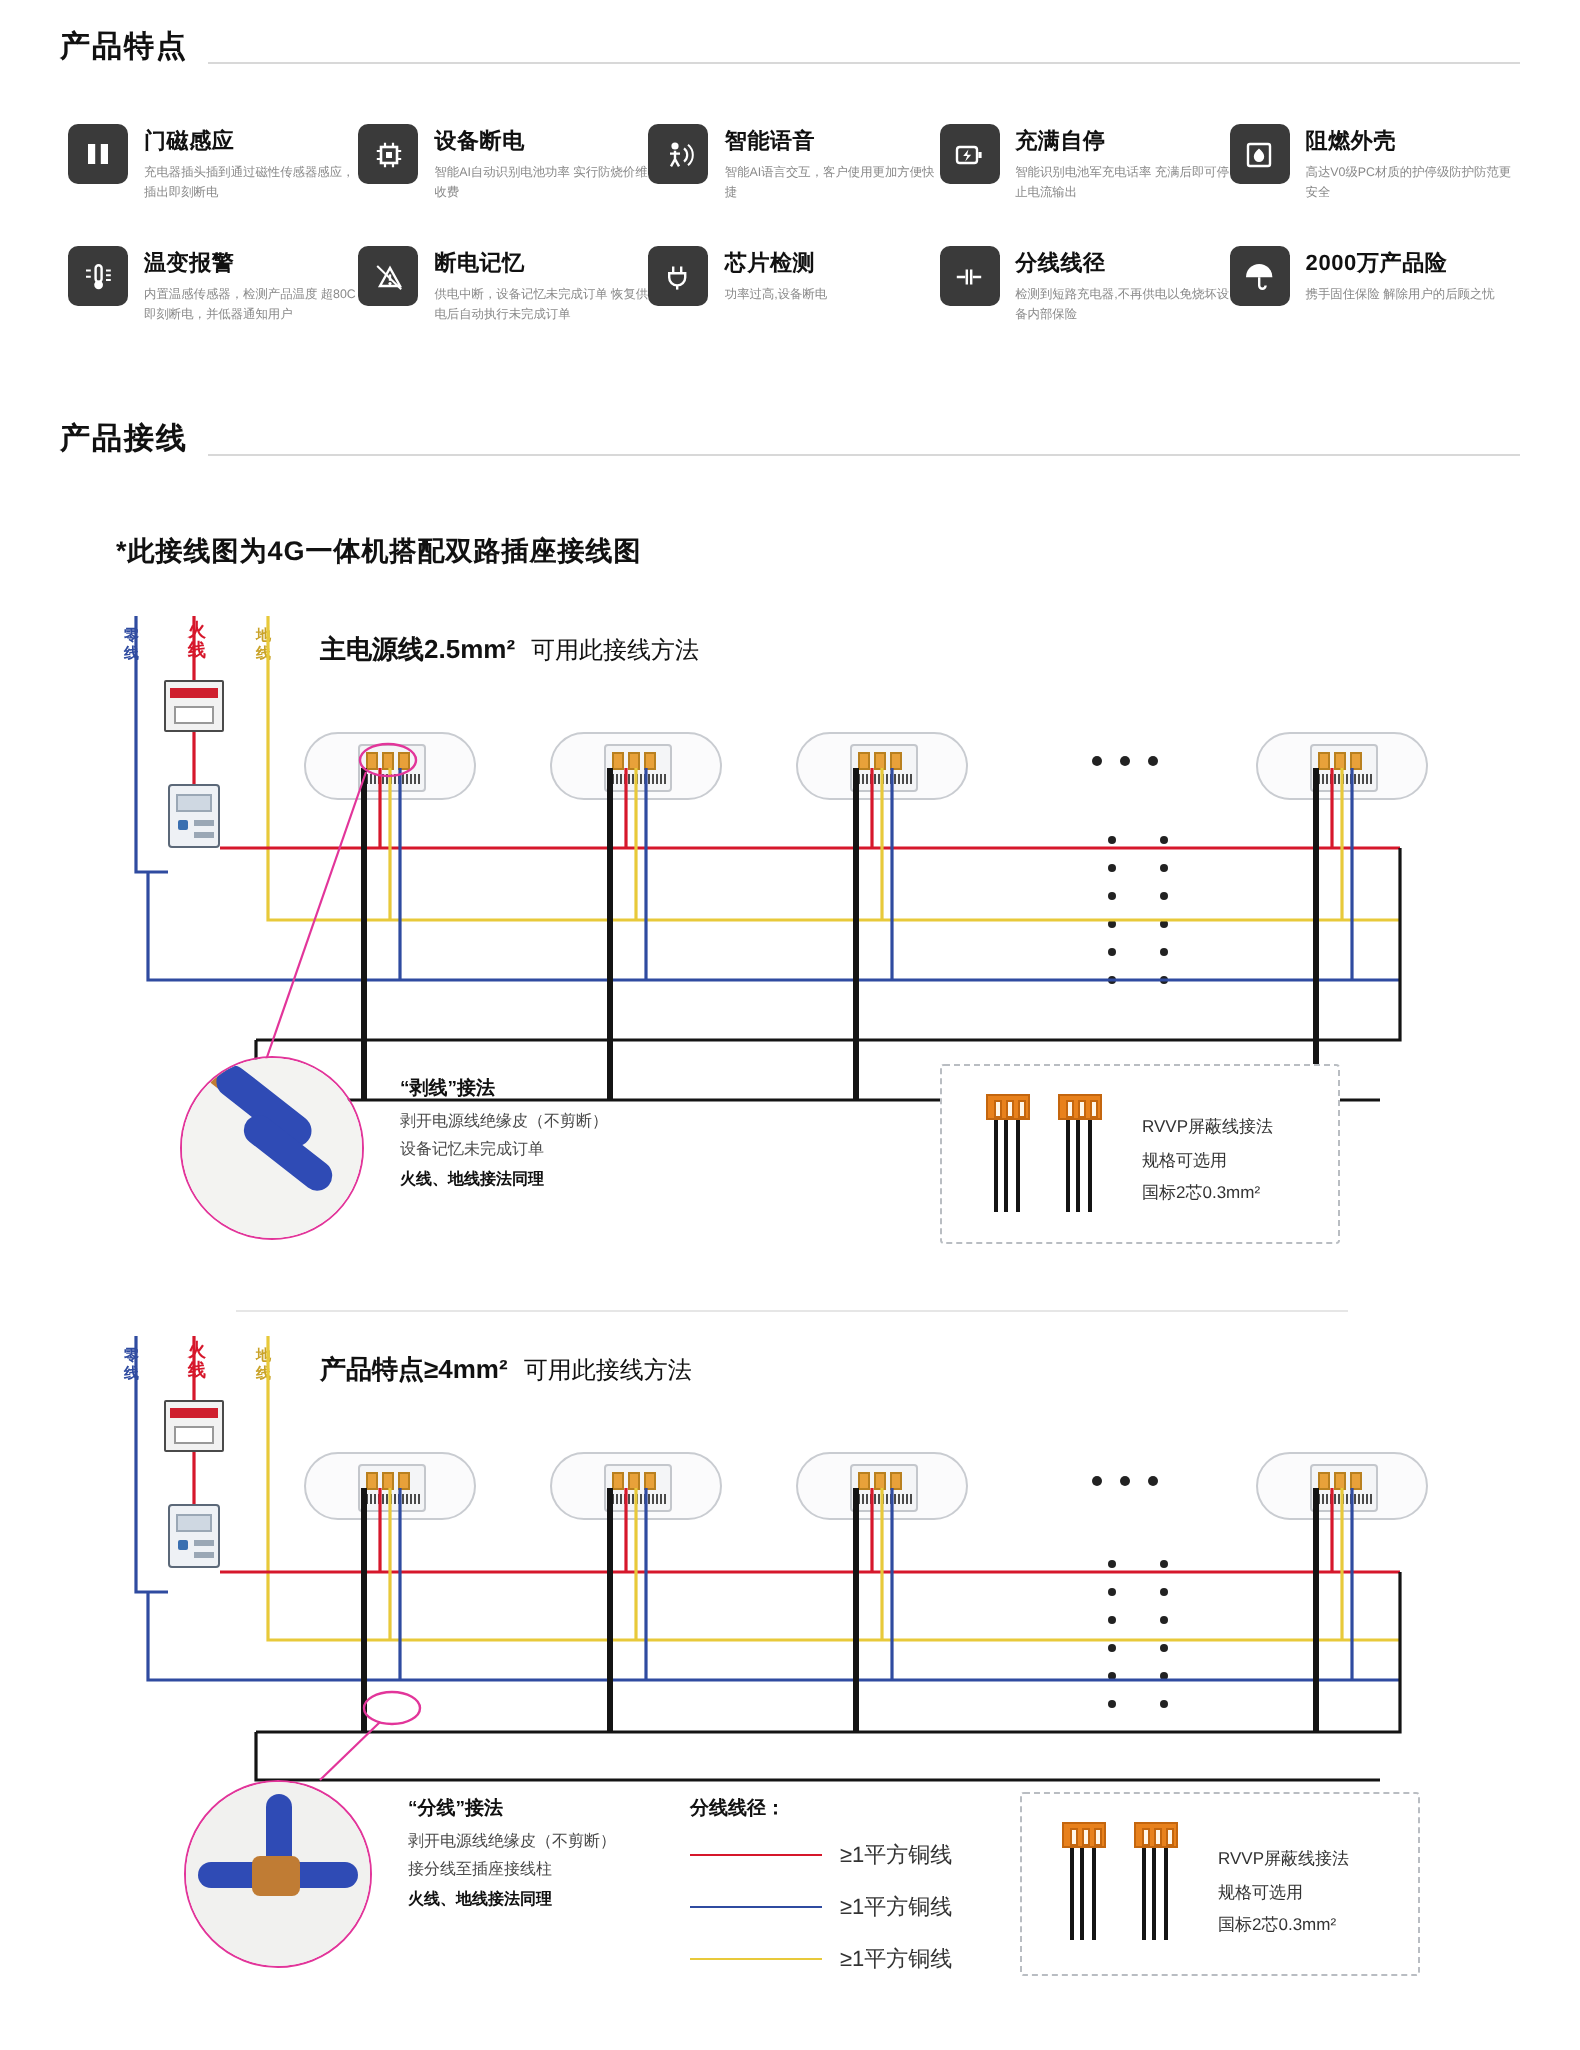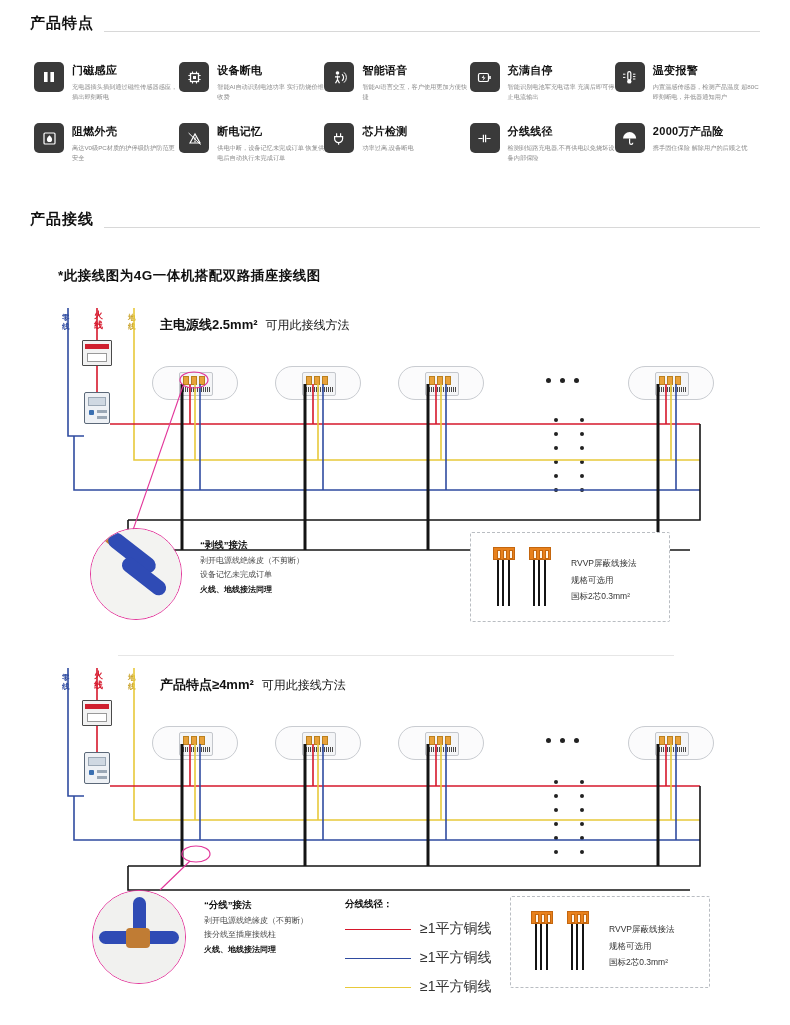--- a/index.html
+++ b/index.html
@@ -166,21 +166,21 @@
   .conn .head { width: 22px; height: 13px; background: #e8811c; border: 1px solid #c4660e; position: relative; }
   .conn .head i { position: absolute; top: 2px; width: 4px; height: 9px; background: #fff6e8; border: 1px solid #c4660e; }
   .conn .legs { position: relative; height: 46px; }
   .conn .legs span { position: absolute; top: 0; width: 2px; height: 100%; }
 
   
   .legend { position: absolute; font-size: 9px; color: #333; }
   .legend .ttl { font-weight: bold; font-size: 9.5px; color: #111; margin-bottom: 9px; }
   .legend .row { display: flex; align-items: center; gap: 9px; margin-bottom: 11px; }
   .legend .row .line { width: 66px; height: 0; border-top: 1.4px solid #000; }
-  .legend .row span { font-size: 14px; }
+  .legend .row span { font-size: 11px; }
 
   svg.wires { position: absolute; left: 0; top: 0; overflow: visible; }
 </style>
 </head>
 <body>
 
 <div class="page">
 
   <div class="section-head" style="top:14px">
     <div class="title">产品特点</div>
@@ -243,42 +243,42 @@
       </div>
       <div class="f-text">
         <div class="f-title">充满自停</div>
         <div class="f-desc">智能识别电池军充电话率 充满后即可停止电流输出</div>
       </div>
     </div>
 
     <div class="feature">
       <div class="f-icon">
         <svg width="17" height="17" viewBox="0 0 17 17">
+            <rect x="3" y="3" width="11" height="11" rx="1" fill="none" stroke="#fff" stroke-width="1.2"></rect>
+            <path d="M8.5 5.3c1.8 1.6 2.6 2.8 2.6 4.1a2.6 2.6 0 01-5.2 0c0-1.3.8-2.5 2.6-4.1z" fill="#fff"></path>
+          </svg>
+      </div>
+      <div class="f-text">
+        <div class="f-title">阻燃外壳</div>
+        <div class="f-desc">高达V0级PC材质的护停级防护防范更安全</div>
+      </div>
+    </div>
+
+    <div class="feature">
+      <div class="f-icon">
+        <svg width="17" height="17" viewBox="0 0 17 17">
             <rect x="6.8" y="2.6" width="3" height="8.4" rx="1.5" fill="none" stroke="#fff" stroke-width="1.2"></rect>
             <circle cx="8.3" cy="12.4" r="2.2" fill="#fff"></circle>
             <path d="M12 5.2h2.4M12 7.6h2.4M12 10h2.4" stroke="#fff" stroke-width="1"></path>
             <path d="M4.4 5.2H2M4.4 8.4H2" stroke="#fff" stroke-width="1"></path>
           </svg>
       </div>
       <div class="f-text">
         <div class="f-title">温变报警</div>
         <div class="f-desc">内置温感传感器，检测产品温度 超80C即刻断电，并低器通知用户</div>
-      </div>
-    </div>
-
-    <div class="feature">
-      <div class="f-icon">
-        <svg width="17" height="17" viewBox="0 0 17 17">
-            <rect x="3" y="3" width="11" height="11" rx="1" fill="none" stroke="#fff" stroke-width="1.2"></rect>
-            <path d="M8.5 5.3c1.8 1.6 2.6 2.8 2.6 4.1a2.6 2.6 0 01-5.2 0c0-1.3.8-2.5 2.6-4.1z" fill="#fff"></path>
-          </svg>
-      </div>
-      <div class="f-text">
-        <div class="f-title">阻燃外壳</div>
-        <div class="f-desc">高达V0级PC材质的护停级防护防范更安全</div>
       </div>
     </div>
 
     <div class="feature">
       <div class="f-icon">
         <svg width="17" height="17" viewBox="0 0 17 17">
             <path d="M4 13l5-9 5 9z" fill="none" stroke="#fff" stroke-width="1.2"></path>
             <path d="M9 7.2v3.2" stroke="#fff" stroke-width="1.2"></path>
             <circle cx="9" cy="11.8" r="0.8" fill="#fff"></circle>
             <path d="M2.6 3l12 11.6" stroke="#fff" stroke-width="1"></path>

